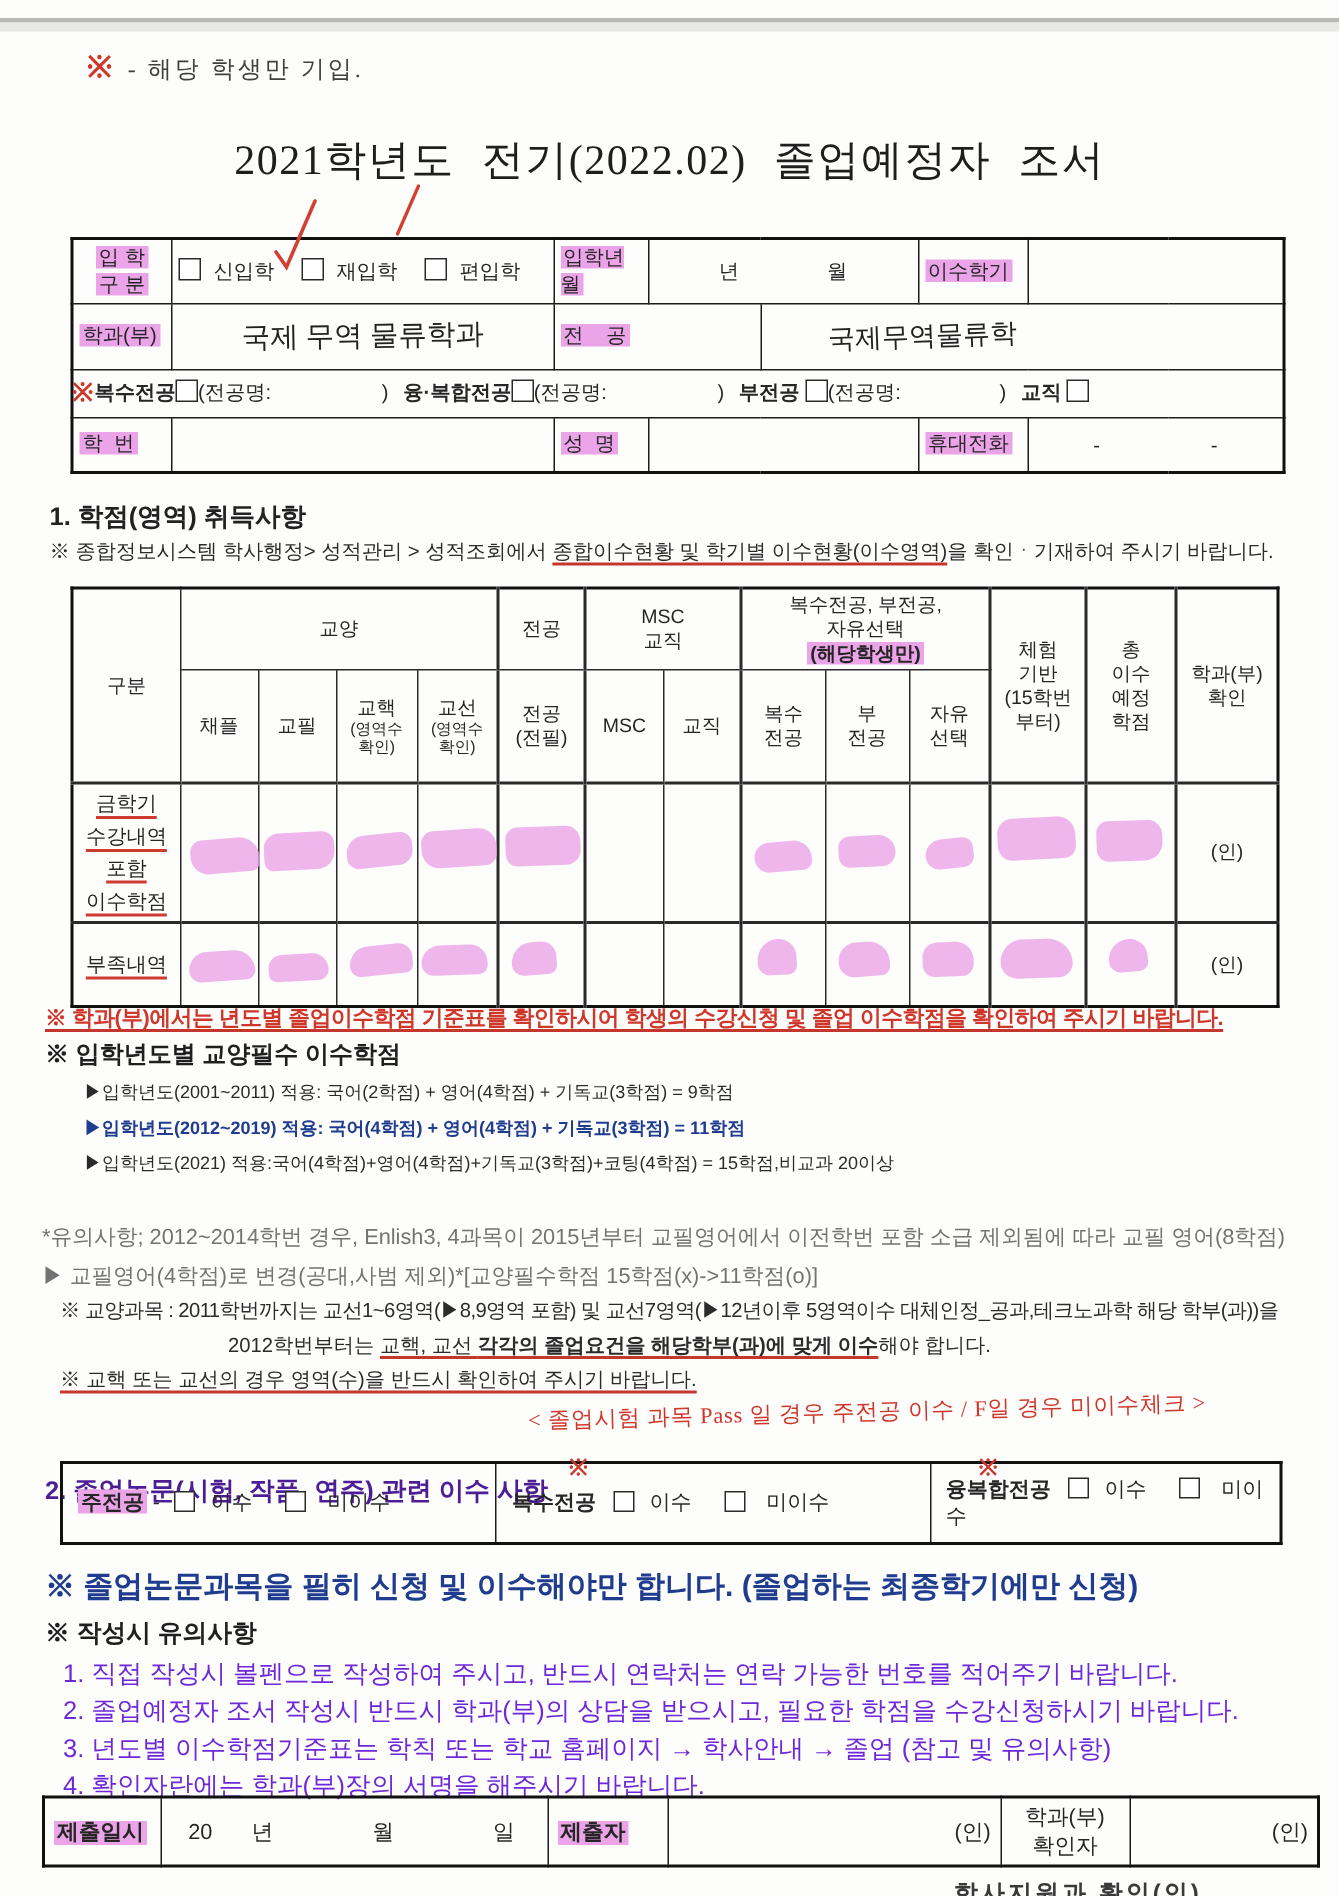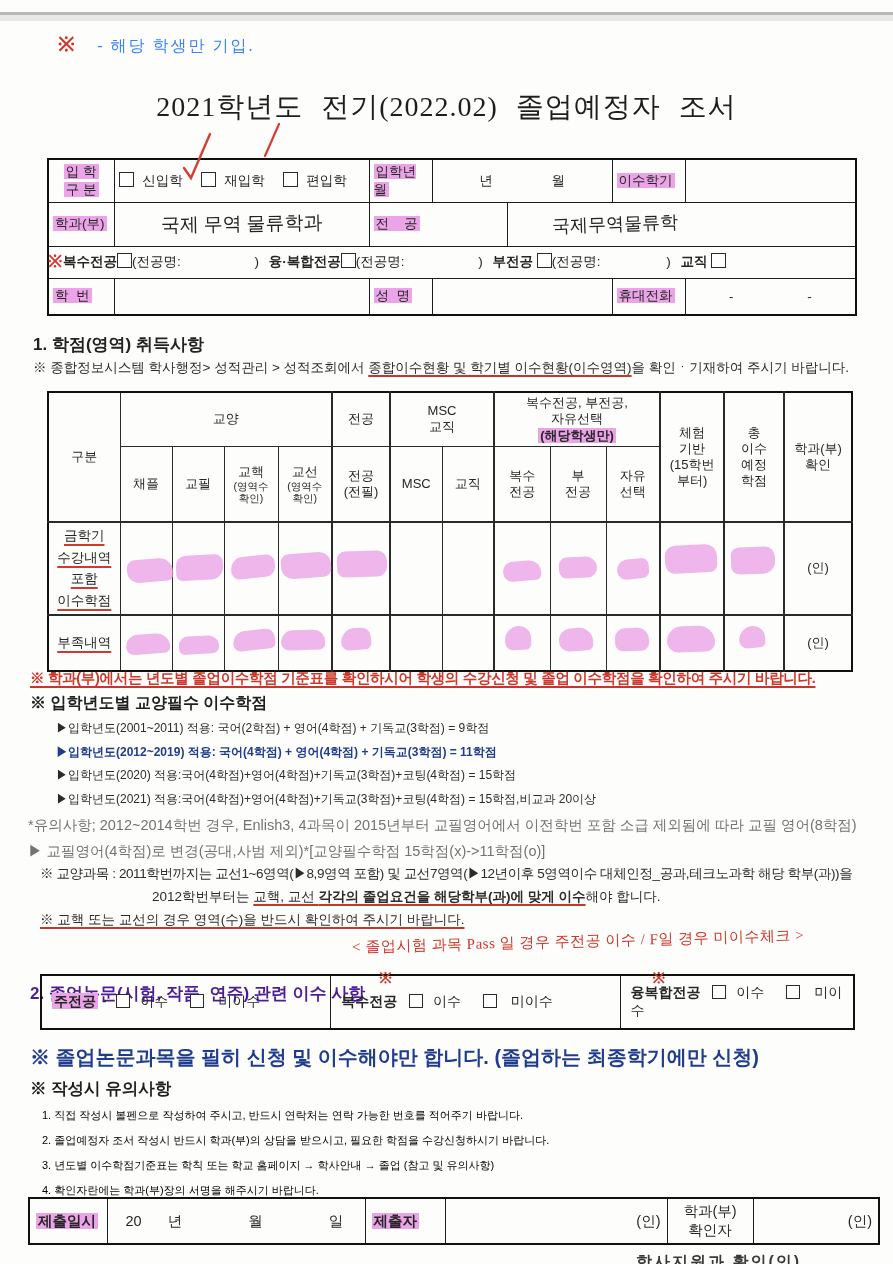--- a/index.html
+++ b/index.html
@@ -42,21 +42,21 @@
 </head>
 <body>
 
 <div class="page">
 
   <div class="abs scanline1"></div>
   <div class="abs scanline2"></div>
 
   <div class="abs" style="left:58px;top:30px;font-size:16px;">
     <span class="hand red" style="font-size:20px;font-weight:bold;">※</span>
-    <span class="hand" style="color:#3b82f6;margin-left:18px;letter-spacing:2px;">- 해당 학생만 기입.</span>
+    <span class="hand" style="color:#404040;margin-left:6px;letter-spacing:2px;">- 해당 학생만 기입.</span>
   </div>
 
   <div class="abs" style="left:0;top:88px;width:893px;text-align:center;font-family:'Liberation Serif',serif;font-size:28px;letter-spacing:1px;word-spacing:10px;color:#1e1e1e;">2021학년도 전기(2022.02) 졸업예정자 조서</div>
 
   <svg class="abs" style="left:255px;top:120px;" width="30" height="40">
     <path d="M24,4 L10,36" stroke="#d24033" stroke-width="2.2" fill="none" stroke-linecap="round"></path>
   </svg>
 
   <table class="ftab abs" style="left:47px;top:158px;width:808px;">
     <colgroup>
@@ -271,21 +271,20 @@
     </tr>
   </tbody>
     </table>
 
   <div class="abs red ulred" style="left:30px;top:669px;font-size:14.5px;font-weight:bold;letter-spacing:-0.3px;">※ 학과(부)에서는 년도별 졸업이수학점 기준표를 확인하시어 학생의 수강신청 및 졸업 이수학점을 확인하여 주시기 바랍니다.</div>
 
   <div class="abs" style="left:30px;top:693px;font-size:16px;font-weight:bold;color:#1f1f1f;">※ 입학년도별 교양필수 이수학점</div>
   <div class="abs" style="left:56px;top:717px;font-size:12px;line-height:23.5px;color:#2b2b2b;">
     <div>▶입학년도(2001~2011) 적용: 국어(2학점) + 영어(4학점) + 기독교(3학점) = 9학점</div>
     <div class="blue">▶입학년도(2012~2019) 적용: 국어(4학점) + 영어(4학점) + 기독교(3학점) = 11학점</div>
-    <div>▶입학년도(2020) 적용:국어(4학점)+영어(4학점)+기독교(3학점)+코팅(4학점) = 15학점</div>
     <div>▶입학년도(2021) 적용:국어(4학점)+영어(4학점)+기독교(3학점)+코팅(4학점) = 15학점,비교과 20이상</div>
   </div>
   <div class="abs slate" style="left:28px;top:812px;width:838px;font-size:14.5px;line-height:26px;">*유의사항; 2012~2014학번 경우, Enlish3, 4과목이 2015년부터 교필영어에서 이전학번 포함 소급 제외됨에 따라 교필 영어(8학점) ▶ 교필영어(4학점)로 변경(공대,사범 제외)*[교양필수학점 15학점(x)-&gt;11학점(o)]</div>
   <div class="abs" style="left:40px;top:865px;font-size:13.5px;color:#2b2b2b;letter-spacing:-0.4px;">※ 교양과목 : 2011학번까지는 교선1~6영역(▶8,9영역 포함) 및 교선7영역(▶12년이후 5영역이수 대체인정_공과,테크노과학 해당 학부(과))을</div>
   <div class="abs" style="left:152px;top:888px;font-size:13.5px;color:#2b2b2b;">
     <span>2012학번부터는 </span><span class="ulred"><span>교핵, 교선 </span><b>각각의 졸업요건을 해당학부(과)에 맞게 이수</b></span><span>해야 합니다.</span>
   </div>
   <div class="abs ulred" style="left:40px;top:911px;font-size:13.5px;color:#2b2b2b;">※ 교핵 또는 교선의 경우 영역(수)을 반드시 확인하여 주시기 바랍니다.</div>
 
   <div class="abs" style="left:30px;top:938px;font-size:17px;font-weight:bold;color:#4c1d95;margin-top:44px;">2. 졸업논문(시험, 작품, 연주) 관련 이수 사항</div>
@@ -318,21 +317,21 @@
         <span class="cb sm"></span>
         <span style="margin-left:10px;">미이수</span>
       </td>
     </tr>
   </tbody>
     </table>
 
   <div class="abs blue" style="left:30px;top:1044px;font-size:20px;">※ 졸업논문과목을 필히 신청 및 이수해야만 합니다. (졸업하는 최종학기에만 신청)</div>
 
   <div class="abs" style="left:30px;top:1078px;font-size:16.5px;font-weight:bold;color:#1f1f1f;">※ 작성시 유의사항</div>
-  <div class="abs" style="left:42px;top:1103px;font-size:11px;line-height:25px;color:#000000;">
+  <div class="abs" style="left:42px;top:1103px;font-size:17px;line-height:25px;color:#6d28d9;">
     <div>1. 직접 작성시 볼펜으로 작성하여 주시고, 반드시 연락처는 연락 가능한 번호를 적어주기 바랍니다.</div>
     <div>2. 졸업예정자 조서 작성시 반드시 학과(부)의 상담을 받으시고, 필요한 학점을 수강신청하시기 바랍니다.</div>
     <div>3. 년도별 이수학점기준표는 학칙 또는 학교 홈페이지 → 학사안내 → 졸업 (참고 및 유의사항)</div>
     <div>4. 확인자란에는 학과(부)장의 서명을 해주시기 바랍니다.</div>
   </div>
 
   <table class="btm abs" style="left:28px;top:1197px;width:850px;height:48px;">
     <colgroup>
         <col style="width:78px">
         <col style="width:258px">

